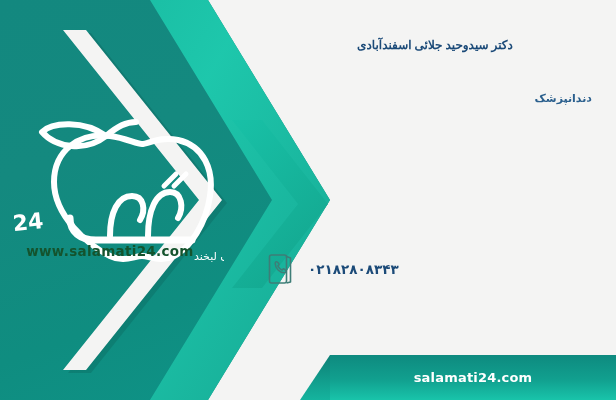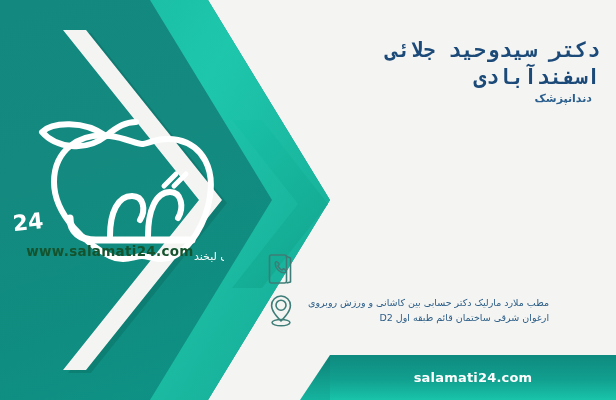--- a/index.html
+++ b/index.html
@@ -73,23 +73,24 @@
     letter-spacing:.3px;
   }
 
   
   .content{
     position:absolute;left:250px;top:0;width:366px;height:400px;
     text-align:right;direction:rtl;
   }
   .doc-name{
     position:absolute;right:16px;top:38px;width:330px;
-    color:#1b4a78;font-size:21px;font-weight:bold;
-    font-family:Liberation Mono, monospace;
+    color:#1b4a78;font-size:12px;font-weight:bold;
+    font-family:Liberation Serif, serif;
     line-height:1.3;
+    text-align:center;
   }
   .doc-spec{
     position:absolute;right:24px;top:92px;width:330px;
     color:#2a5f8d;font-size:11px;font-weight:bold;
     font-family:"DejaVu Sans","Liberation Sans",sans-serif;
   }
 
   .info-row{
     position:absolute;right:12px;display:flex;align-items:center;
     justify-content:flex-end;gap:10px;width:340px;
@@ -148,37 +149,25 @@
   <div class="bottom-banner">
     <span class="txt">salamati24.com</span>
   </div>
 
   <div class="content">
 
     <div class="doc-name">دکتر سیدوحید جلائی اسفندآبادی</div>
     <div class="doc-spec">دندانپزشک</div>
 
     <div class="info-row row-phone">
+      <span class="phone-num">۰۲۱۸۲۸۰۸۳۴۳</span>
       <span class="info-icon">
         <svg width="26" height="32" viewBox="0 0 26 32" xmlns="http://www.w3.org/2000/svg">
           <rect x="1.5" y="2" width="17" height="28" rx="2" fill="none" stroke="#3e7d77" stroke-width="1.6"></rect>
           <path d="M18.5 3.5 L22.5 5 L22.5 29 L18.5 30" fill="none" stroke="#3e7d77" stroke-width="1.6" stroke-linejoin="round"></path>
           <path d="M7.2 10.5 c0-1.4 1.1-2.2 2-1.5 l1.5 1.4 c.6.6.4 1.3-.1 1.8 l-.7.7 c.9 2 2.2 3.3 4.1 4.2 l.7-.7 c.5-.5 1.2-.7 1.8-.1 l1.4 1.5 c.7.9-.1 2-1.5 2 -4.6 0-9.2-4.6-9.2-9.3 Z" fill="none" stroke="#3e7d77" stroke-width="1.5" stroke-linejoin="round"></path>
         </svg>
       </span>
     </div>
 
-    <div class="info-row row-addr">
-      <span class="addr-lines">
-        <div>مطب ملارد مارلیک دکتر حسابی بین کاشانی و ورزش روبروی</div>
-        <div>ارغوان شرقی ساختمان قائم طبقه اول D2</div>
-      </span>
-      <span class="info-icon">
-        <svg width="28" height="34" viewBox="0 0 28 34" xmlns="http://www.w3.org/2000/svg">
-          <path d="M14 2 C8.8 2 4.6 6.2 4.6 11.4 C4.6 18.4 14 27 14 27 C14 27 23.4 18.4 23.4 11.4 C23.4 6.2 19.2 2 14 2 Z" fill="none" stroke="#3e7d77" stroke-width="1.6"></path>
-          <circle cx="14" cy="11.2" r="5" fill="none" stroke="#3e7d77" stroke-width="1.6"></circle>
-          <ellipse cx="14" cy="28.6" rx="9" ry="3.2" fill="none" stroke="#3e7d77" stroke-width="1.5"></ellipse>
-        </svg>
-      </span>
-    </div>
 
   </div>
 </div>
 
 </body></html>

